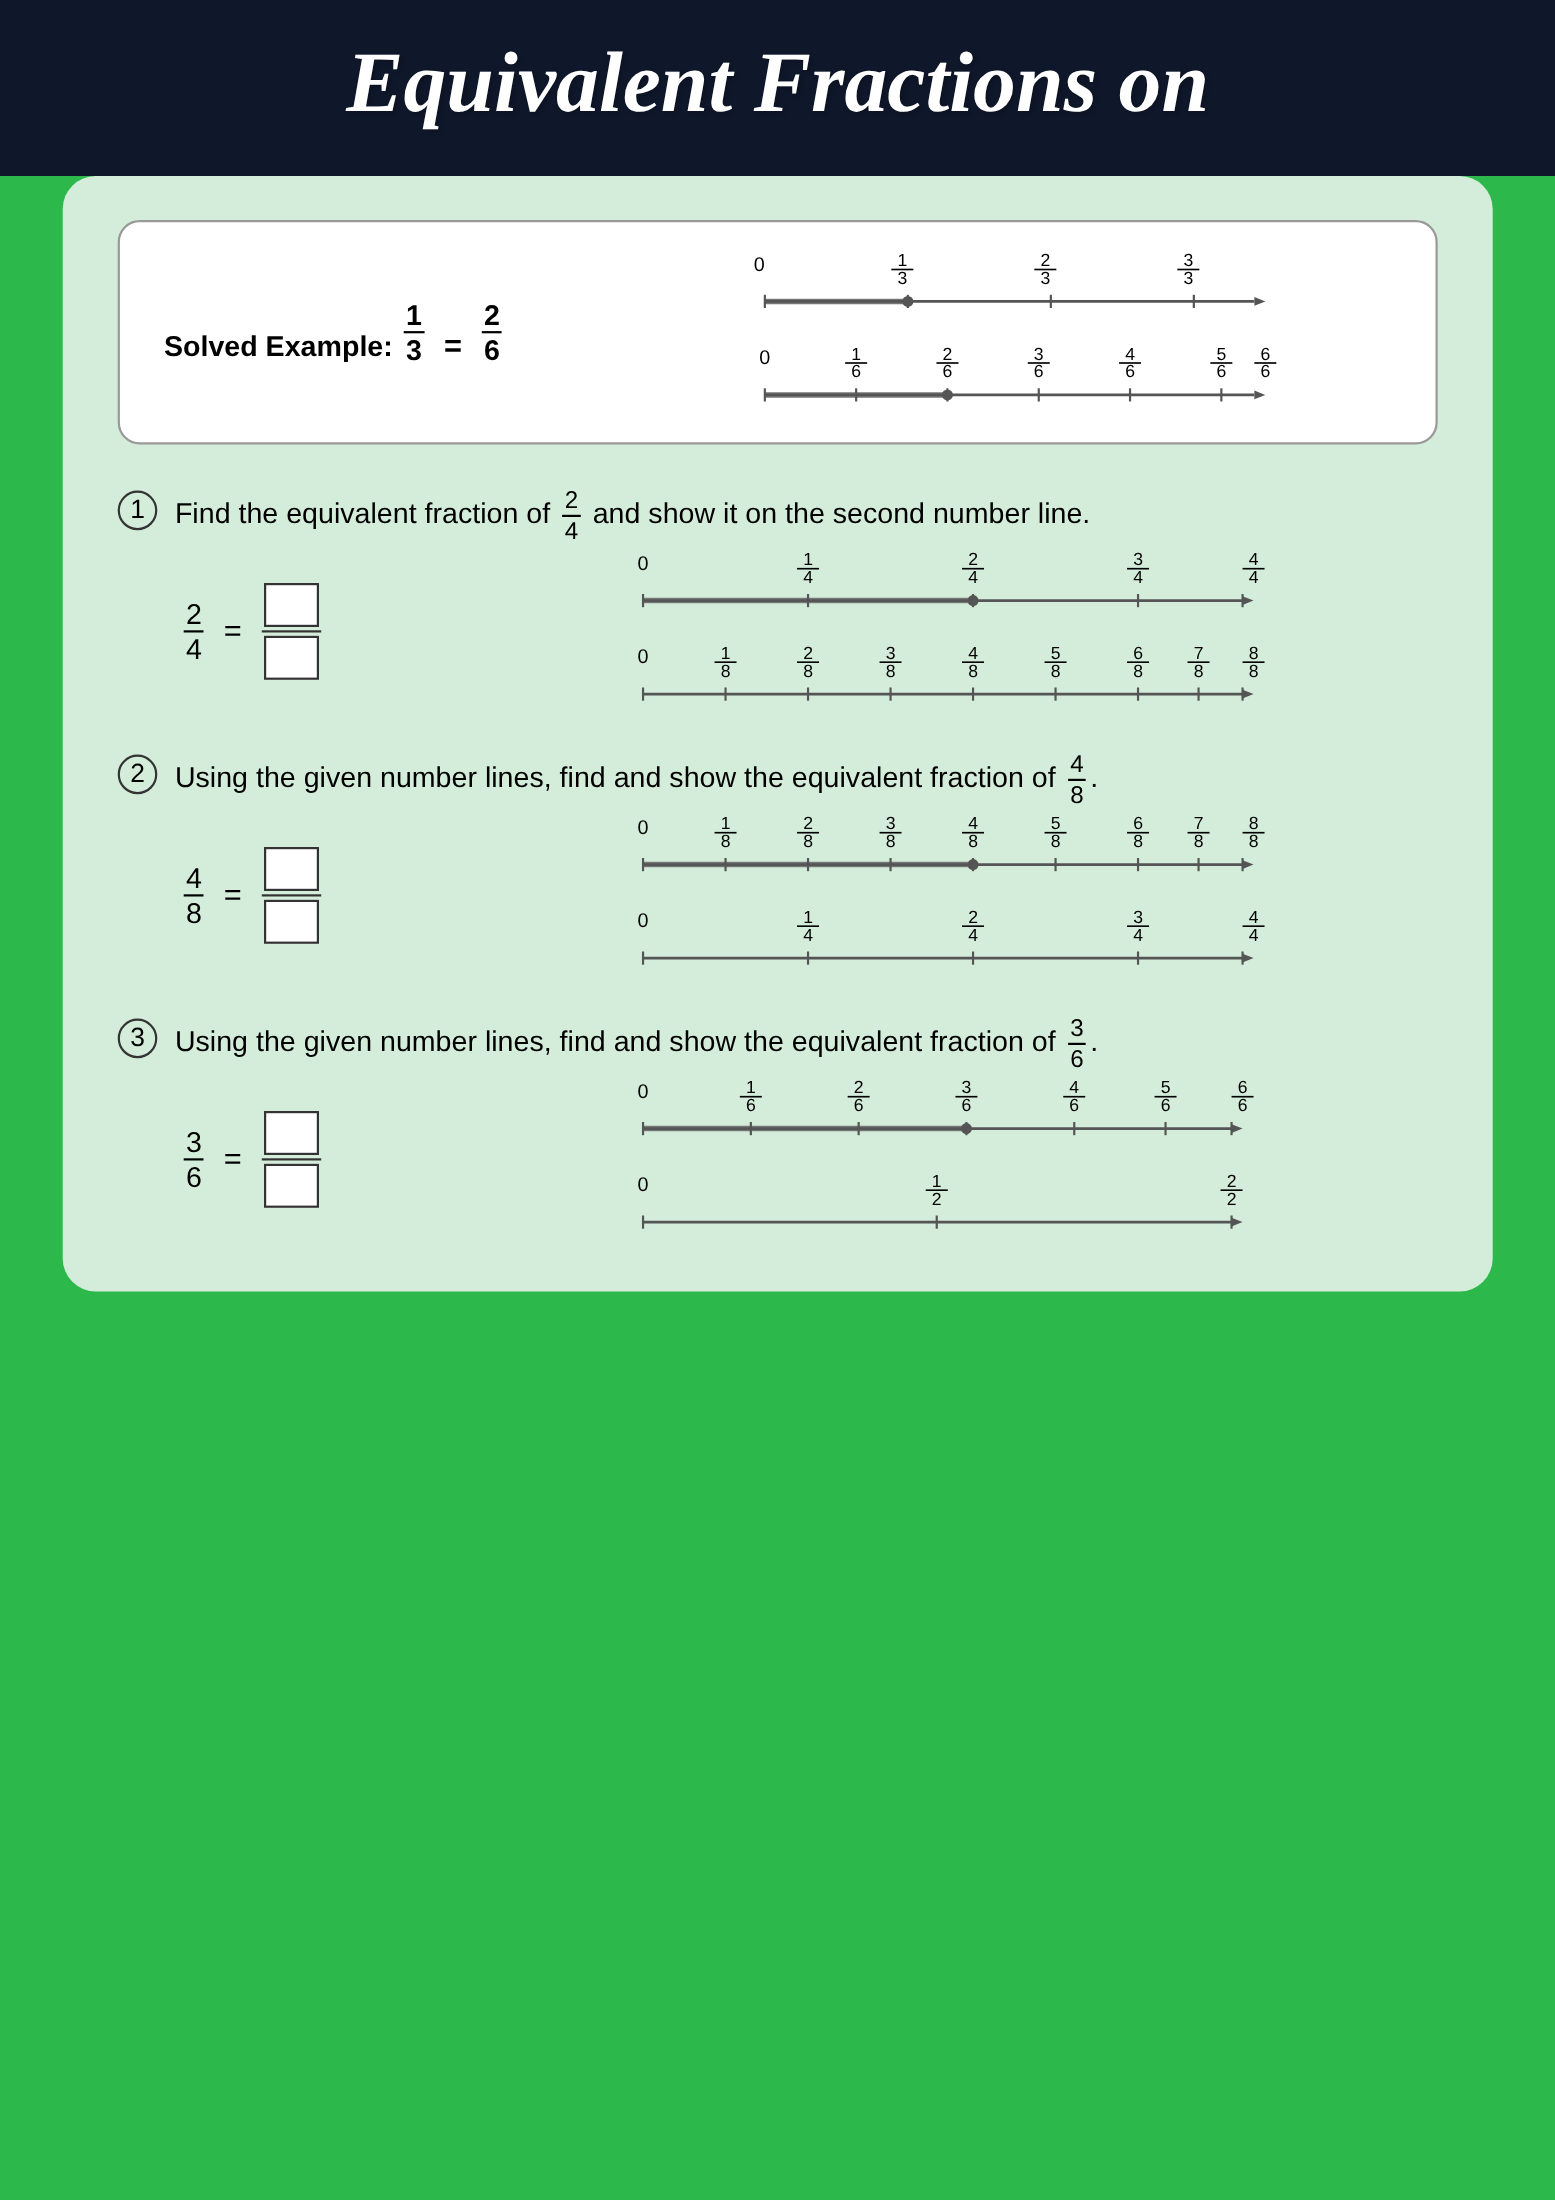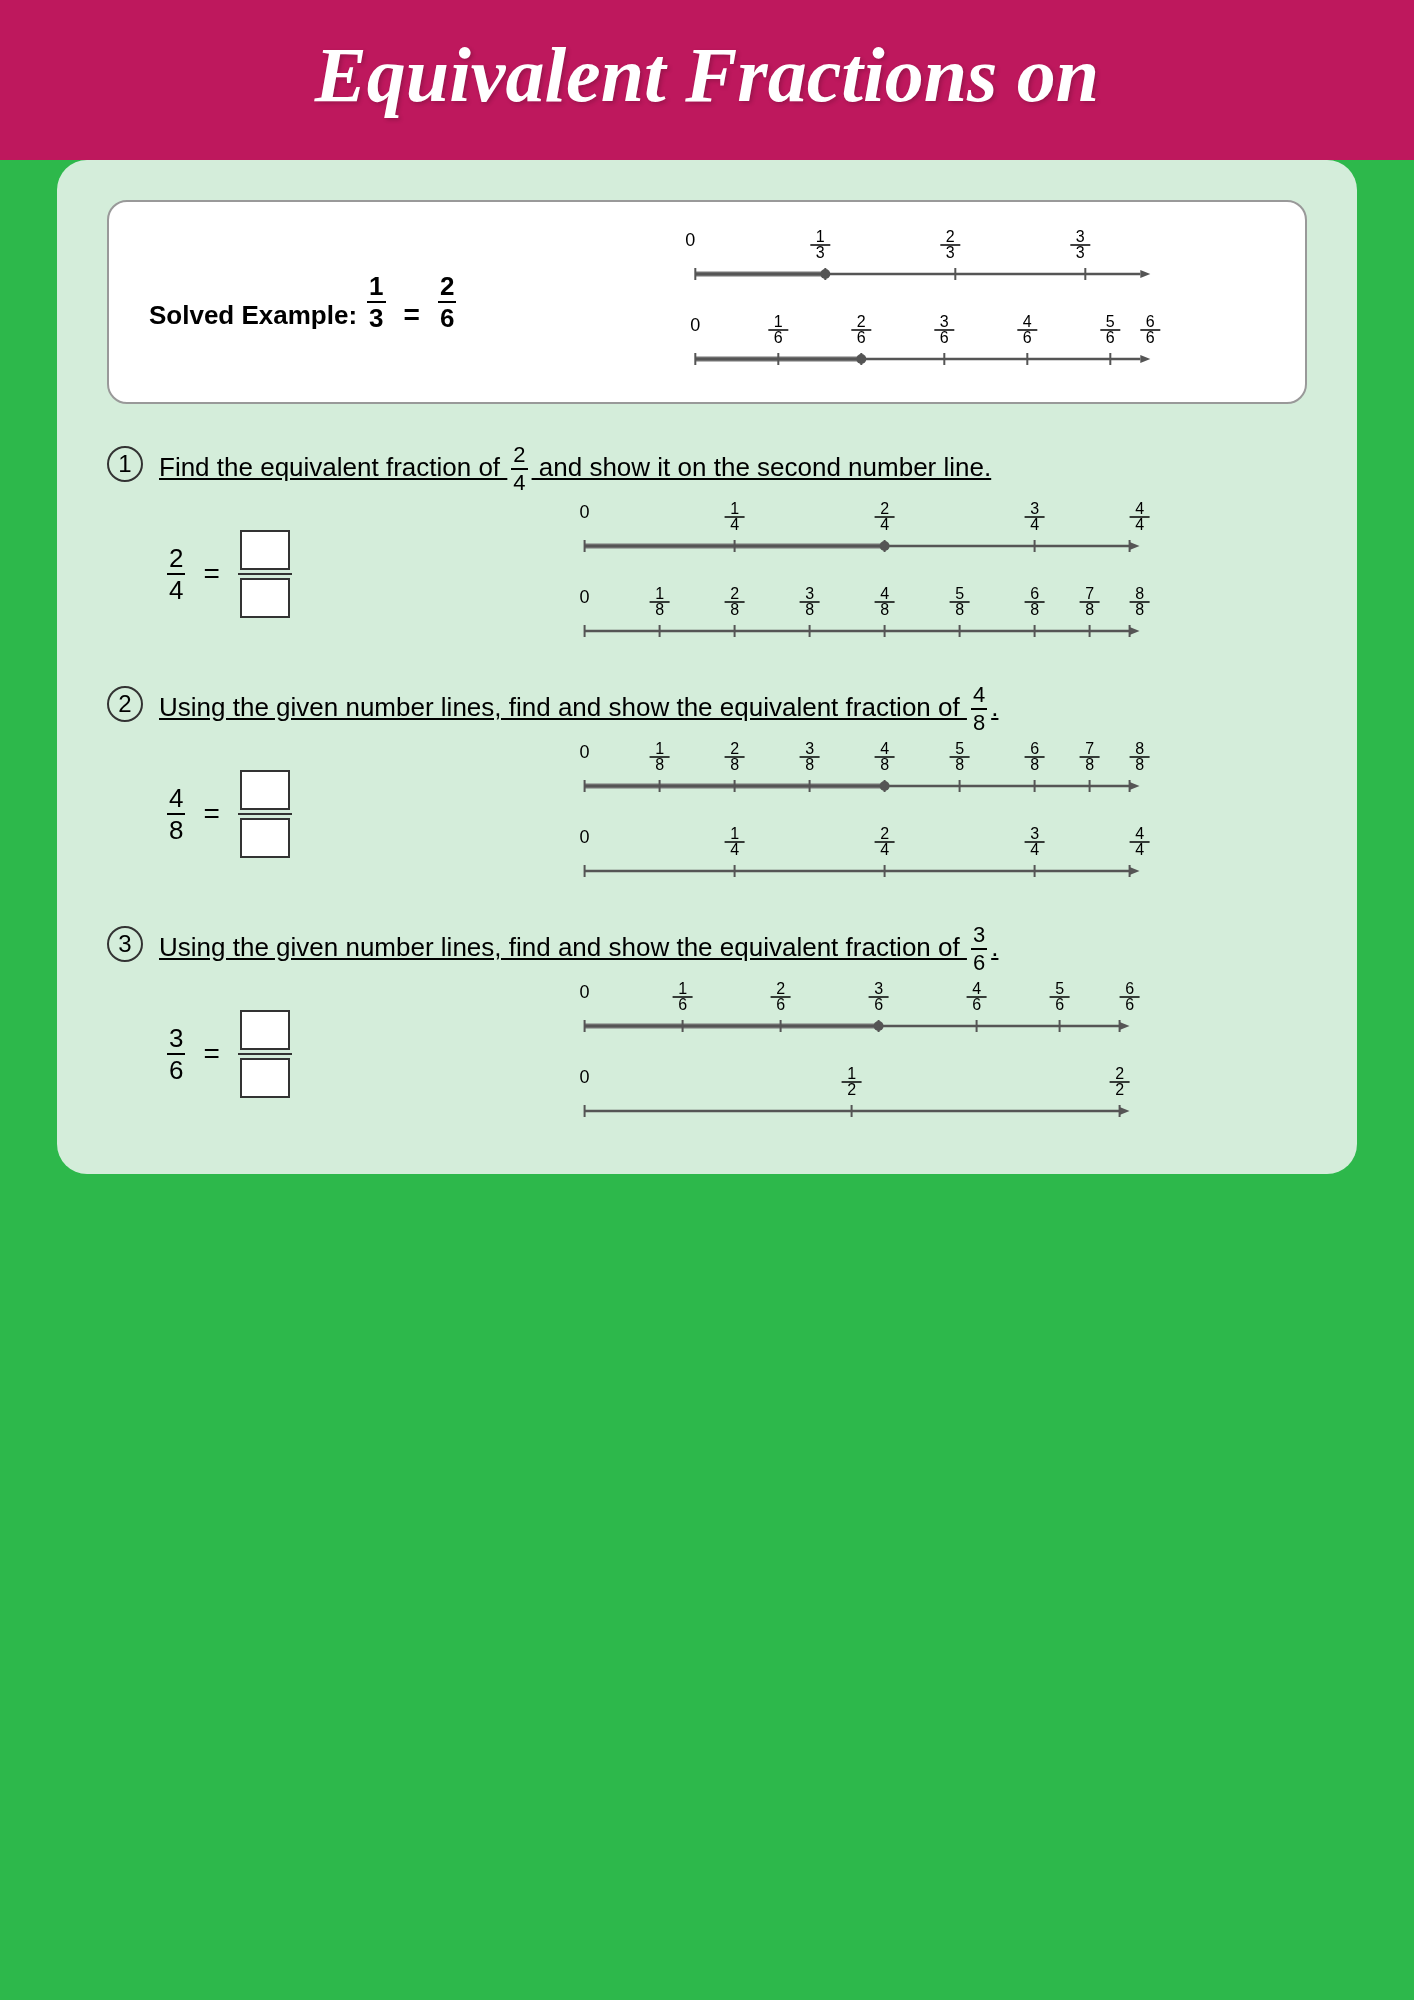--- a/index.html
+++ b/index.html
@@ -8,21 +8,21 @@
       min-height: 2000px;
       background: #2db84b;
       font-family: Arial, sans-serif;
       display: flex;
       flex-direction: column;
       align-items: center;
       padding: 0;
     }
 
     .header {
-      background: #be185d;
+      background: #0f172a;
       width: 100%;
       padding: 30px 60px 40px;
       text-align: center;
     }
 
     .header h1 {
       font-family: 'Brush Script MT', cursive, Georgia, serif;
       font-size: 78px;
       color: white;
       font-style: italic;
@@ -102,21 +102,20 @@
       display: flex;
       align-items: center;
       justify-content: center;
       flex-shrink: 0;
       margin-top: 2px;
     }
 
     .question-text {
       font-size: 26px;
       line-height: 1.4;
-      text-decoration: underline;
     }
 
     .question-body {
       display: flex;
       align-items: center;
       gap: 40px;
       padding-left: 60px;
     }
 
     .answer-box {

